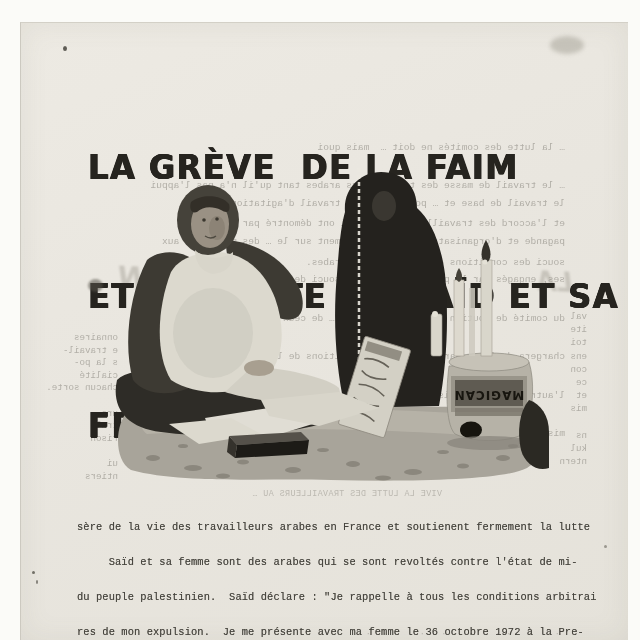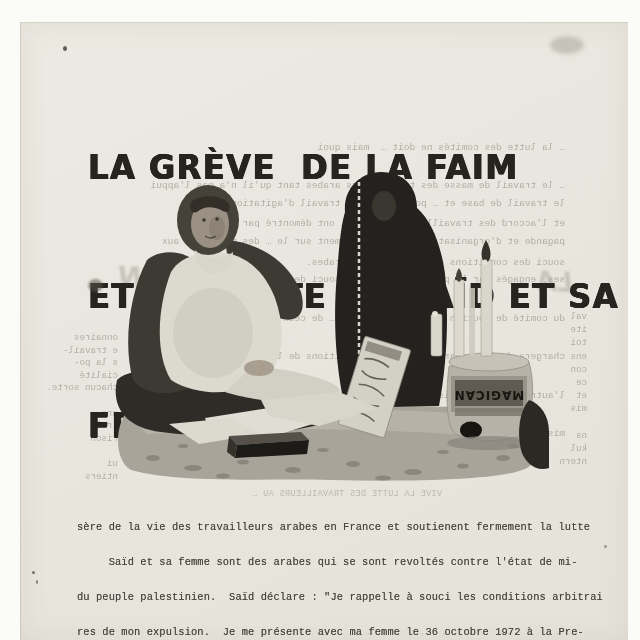--- a/index.html
+++ b/index.html
@@ -203,21 +203,21 @@
     <circle cx="322" cy="146" r="3" fill="#e4e1d6"></circle>
       <circle cx="372" cy="94" r="2.5" fill="#e4e1d6"></circle>
   </g>
 
   <path d="M416,232 C428,236 436,248 436,264 L436,300 C424,304 412,296 408,282 C404,264 406,244 416,232 Z" fill="#2b2923"></path>
 </svg>
 
 <div class="body-text">
   <div>sère de la vie des travailleurs arabes en France et soutienent fermement la lutte</div>
   <div>     Saïd et sa femme sont des arabes qui se sont revoltés contre l'état de mi-</div>
-  <div>du peuple palestinien.  Saïd déclare : "Je rappelle à souci les conditions arbitrai</div>
+  <div>du peuple palestinien.  Saïd déclare : "Je rappelle à tous les conditions arbitrai</div>
   <div>res de mon expulsion.  Je me présente avec ma femme le 36 octobre 1972 à la Pre-</div>
   
   
   
   
   
   
   
   
 </div>

